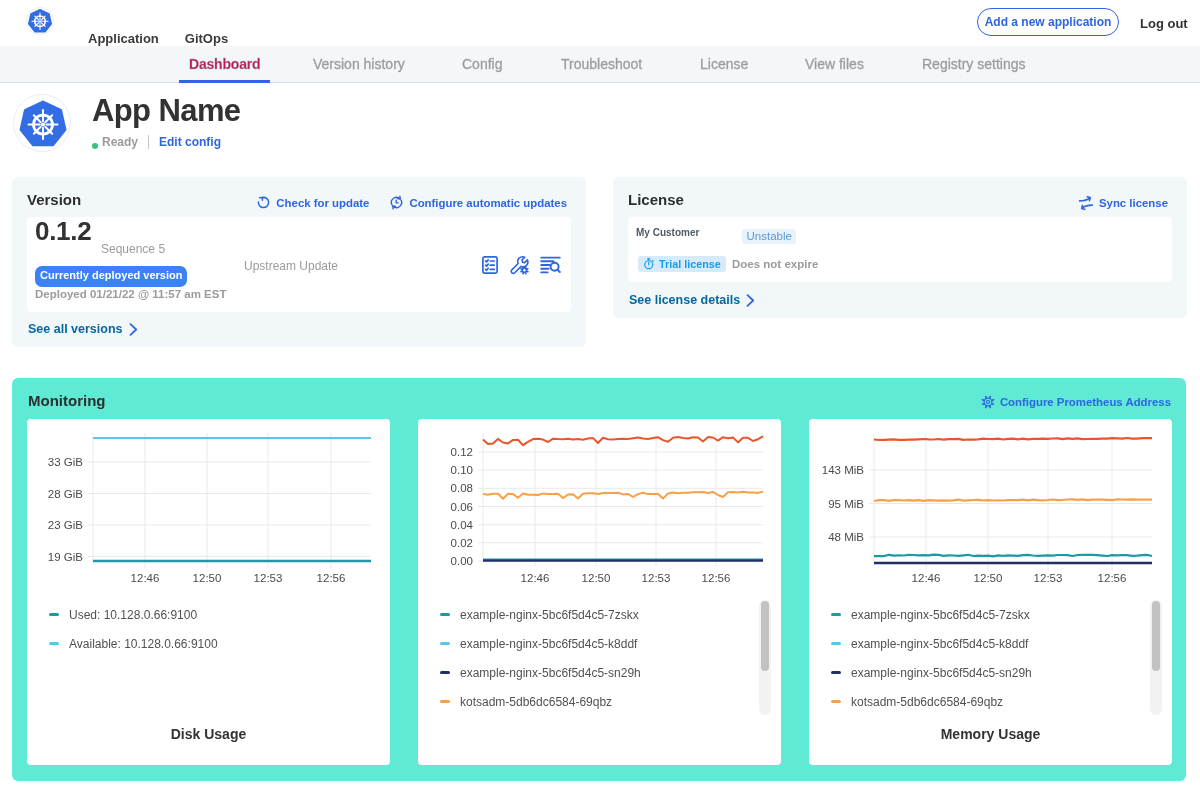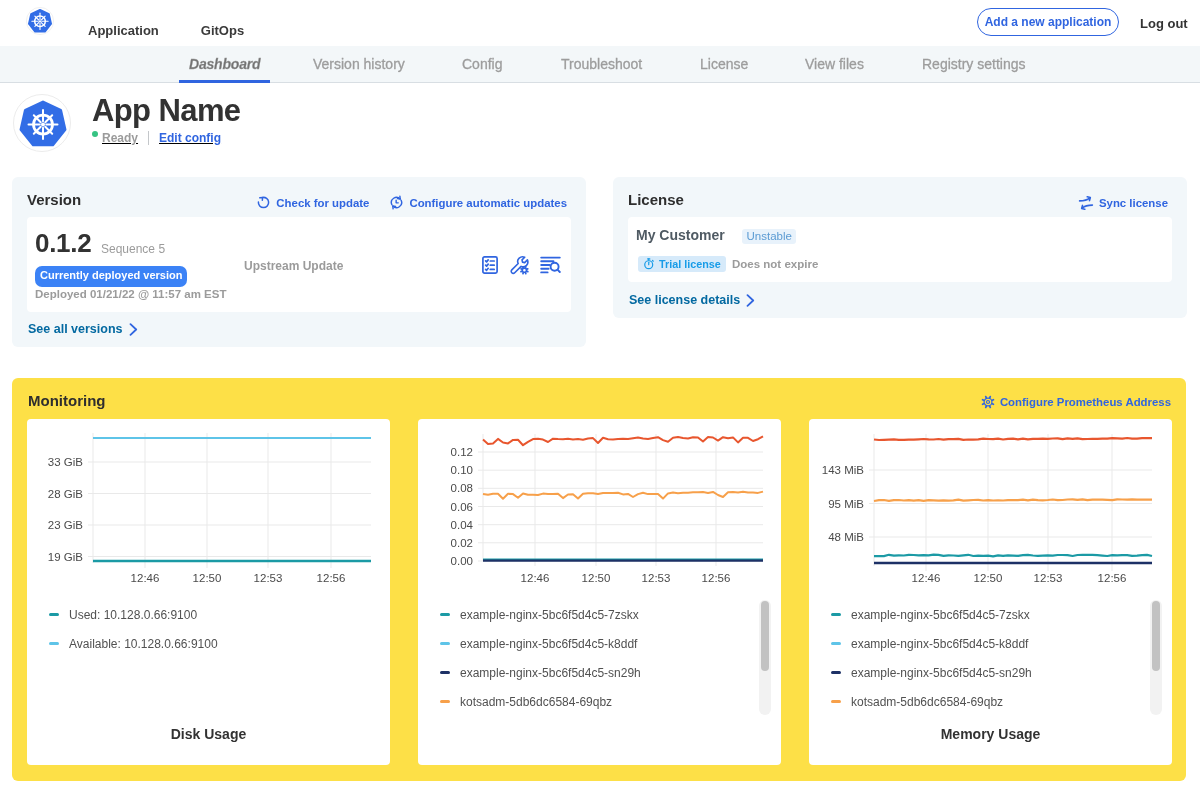--- a/index.html
+++ b/index.html
@@ -3,72 +3,72 @@
 <meta charset="utf-8">
 <style>
 * { margin:0; padding:0; box-sizing:border-box; }
 body { font-family:"Liberation Sans", sans-serif; background:#ffffff; }
 .page { position:relative; width:1200px; height:796px; overflow:hidden; background:#fff; }
 a { text-decoration:none; }
 
 
 .topnav { position:absolute; left:0; top:0; width:1200px; height:46px; background:#fff; }
 .navlogo { position:absolute; left:26px; top:7px; width:28px; height:28px; }
-.navtabs { position:absolute; left:75px; top:8px; height:46px; display:flex;gap:16px; }
+.navtabs { position:absolute; left:75px; top:16px; height:46px; display:flex; }
 .navtab { position:relative; height:46px; line-height:46px; padding:0 13px; font-size:13px; font-weight:700; color:#3a3a3a; }
 .navtab.active:after { content:""; position:absolute; left:0; right:0; bottom:1px; height:3px; background:#3065e0; }
 .addbtn { position:absolute; left:977px; top:8px; width:142px; height:28px; border:1px solid #3065e0; border-radius:15px; background:#fff; color:#3065e0; font-size:12px; font-weight:700; font-family:"Liberation Sans", sans-serif; text-align:center; line-height:26px; }
 .logout { position:absolute; left:1140px; top:16px; font-size:13px; font-weight:700; color:#333; }
 
 
 .subnav { position:absolute; left:0; top:46px; width:1200px; height:37px; background:#f3f7f9; border-bottom:1px solid #d8dee3; }
 .sub { position:absolute; top:0; height:36px; line-height:36px; font-size:14px; color:#9d9d9d; font-weight:400; -webkit-text-stroke:0.3px #9d9d9d; }
-.sub.active { color:#737373; font-weight:700; letter-spacing:-0.2px;font-style:italic; }
+.sub.active { color:#be185d; font-weight:700; letter-spacing:-0.2px; }
 .sub.active:after { content:""; position:absolute; left:-10px; right:-10px; bottom:-1px; height:3px; background:#3065e0; }
 
 
 
 .apphead { position:absolute; left:0; top:84px; width:1200px; height:85px; background:#fff; }
 .appicon { position:absolute; left:13px; top:10px; width:58px; height:58px; border-radius:50%; background:#fff; border:1px solid #ececec; }
 .appicon svg { position:absolute; left:4px; top:4px; }
 .apptitle { position:absolute; left:92px; top:11px; font-size:31px; font-weight:700; color:#323232; letter-spacing:-0.6px; line-height:1; }
-.statusrow { position:absolute; left:92px; top:47px; height:18px; display:flex; align-items:flex-start; font-size:12px;text-decoration:underline; }
+.statusrow { position:absolute; left:92px; top:47px; height:18px; display:flex; align-items:flex-end; font-size:12px; }
 .dot { width:6px; height:6px; border-radius:50%; background:#36c383; margin-right:4px; }
 .ready { color:#9b9b9b; font-weight:700; }
 .vsep { width:1px; height:14px; background:#c4c7ca; margin:0 10px; }
 .editcfg { color:#3065e0; font-weight:700; }
 
 
 .card { position:absolute; background:#f2f7fa; border-radius:6px; }
 .vcard { left:12px; top:177px; width:574px; height:170px; }
 .lcard { left:613px; top:177px; width:574px; height:141px; }
 .cardhead { position:absolute; left:15px; top:14px; font-size:15px; font-weight:700; color:#2e2e2e; line-height:1.2; }
 .headlinks { position:absolute; right:19px; top:18px; display:flex; align-items:center; height:15px; }
 .hlink { display:flex; align-items:center; font-size:11.4px; font-weight:700; color:#3065e0; white-space:nowrap; }
 .hlink svg { margin-right:5px; }
 .innerbox { position:absolute; background:#fff; border-radius:4px; }
 .vinner { left:15px; top:40px; width:544px; height:95px; }
 .linner { left:15px; top:40px; width:544px; height:65px; }
-.vnum { position:absolute; left:8px; top:13px; font-size:26px; font-weight:700; color:#323232; letter-spacing:-0.3px; line-height:1; }
+.vnum { position:absolute; left:8px; top:1px; font-size:26px; font-weight:700; color:#323232; letter-spacing:-0.3px; line-height:1; }
 .vseq { position:absolute; left:74px; top:26px; font-size:12px; color:#9b9b9b; line-height:1; }
 .vbadge { position:absolute; left:8px; top:49px; height:21px; line-height:19px; padding:0 5px; background:#3b82f6; border-radius:7px; color:#fff; font-size:11px; font-weight:700; }
 .vdeployed { position:absolute; left:8px; top:71px; font-size:11.5px; font-weight:700; color:#9b9b9b; line-height:1.2; }
-.vsource { position:absolute; left:217px; top:42px; font-size:12px; font-weight:700; color:#9b9b9b; line-height:1.2; }
+.vsource { position:absolute; left:217px; top:42px; font-size:12px; font-weight:400; color:#9b9b9b; line-height:1.2; }
 .vicons { position:absolute; right:10px; top:38px; display:flex; }
 .vicons svg { margin-left:10px; }
 .seelink { position:absolute; left:16px; bottom:11px; font-size:12.5px; font-weight:700; color:#0369a1; display:flex; align-items:center; }
 .chev { margin-left:6px; }
-.custname { position:absolute; left:8px; top:10px; font-size:14px; font-weight:700; color:#4f5a63; line-height:1.2; }
+.custname { position:absolute; left:8px; top:10px; font-size:10px; font-weight:700; color:#4f5a63; line-height:1.2; }
 .unstable { position:absolute; left:114px; top:12px; height:15px; line-height:15px; padding:0 4.5px; background:#e8f2fb; border-radius:3px; color:#5b9bd3; font-size:11.5px; }
 .trialbadge { position:absolute; left:10px; top:39px; height:16px; padding:0 5px; background:#d6eafa; border-radius:3px; color:#189ce8; font-size:10.8px; font-weight:700; display:flex; align-items:center; }
 .trialbadge svg { margin-right:4px; }
 .noexpire { position:absolute; left:104px; top:41px; font-size:11.5px; font-weight:700; color:#9b9b9b; }
 
 
-.monitoring { position:absolute; left:12px; top:378px; width:1174px; height:403px; background:#fde047; border-radius:6px; }
+.monitoring { position:absolute; left:12px; top:378px; width:1174px; height:403px; background:#5eead4; border-radius:6px; }
 .montitle { position:absolute; left:16px; top:14px; font-size:15px; font-weight:700; color:#2e2e2e; line-height:1.2; }
 .monlink { position:absolute; right:15px; top:16px; height:15px; }
 .chartcard { position:absolute; top:41px; width:363px; height:346px; background:#fff; border-radius:4px; }
 .cc1 { left:15px; } .cc2 { left:406px; } .cc3 { left:797px; }
 .chartsvg { position:absolute; left:0; top:0; }
 .legend { position:absolute; left:22px; top:181px; }
 .legrow { display:flex; align-items:center; height:29px; }
 .legdash { width:10px; height:2.5px; border-radius:2px; margin-right:10px; flex:none; }
 .legtxt { font-size:12px; color:#515151; }
 .ctitle { position:absolute; left:0; width:363px; text-align:center; top:307px; font-size:14px; font-weight:700; color:#323232; }

